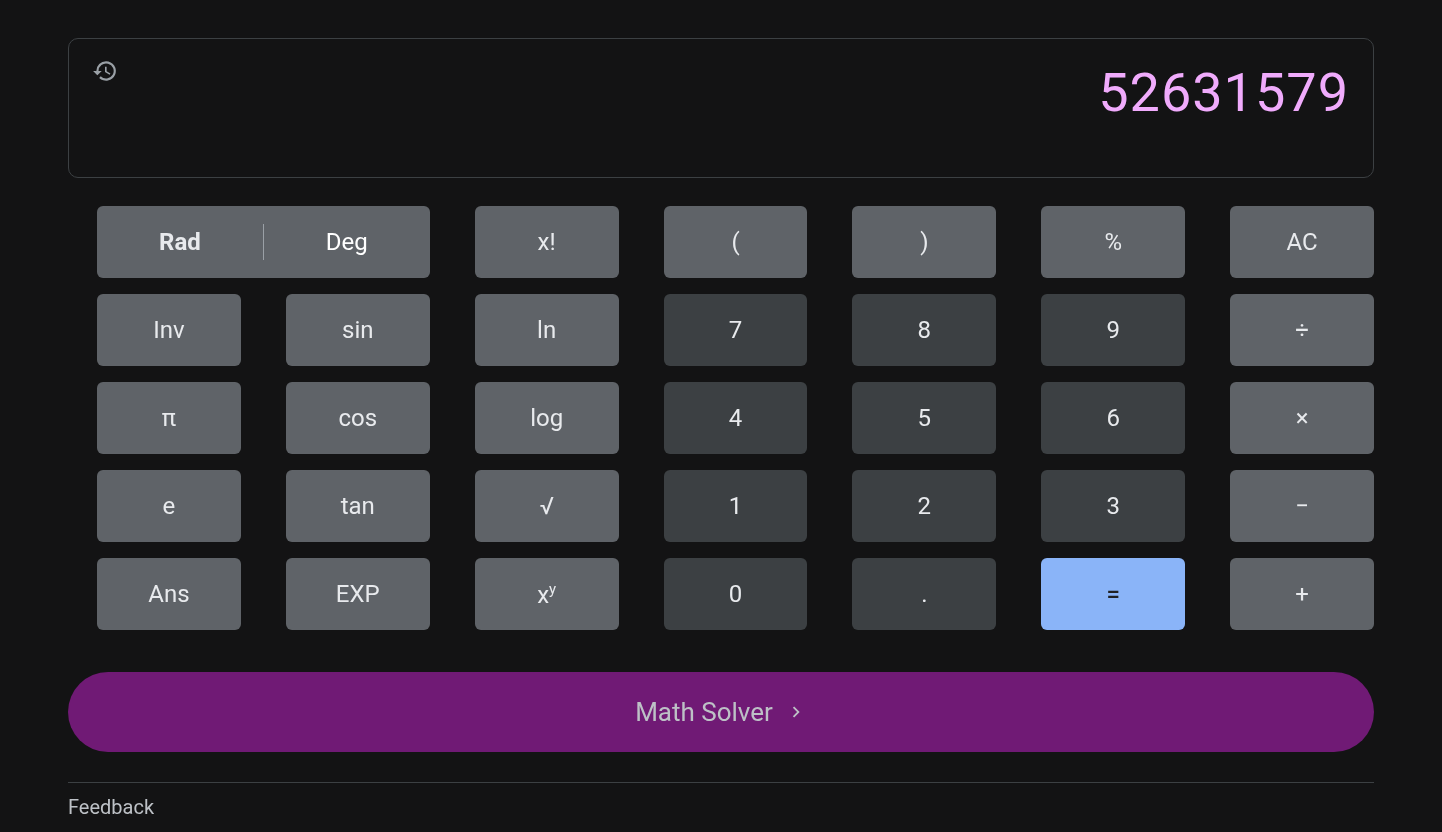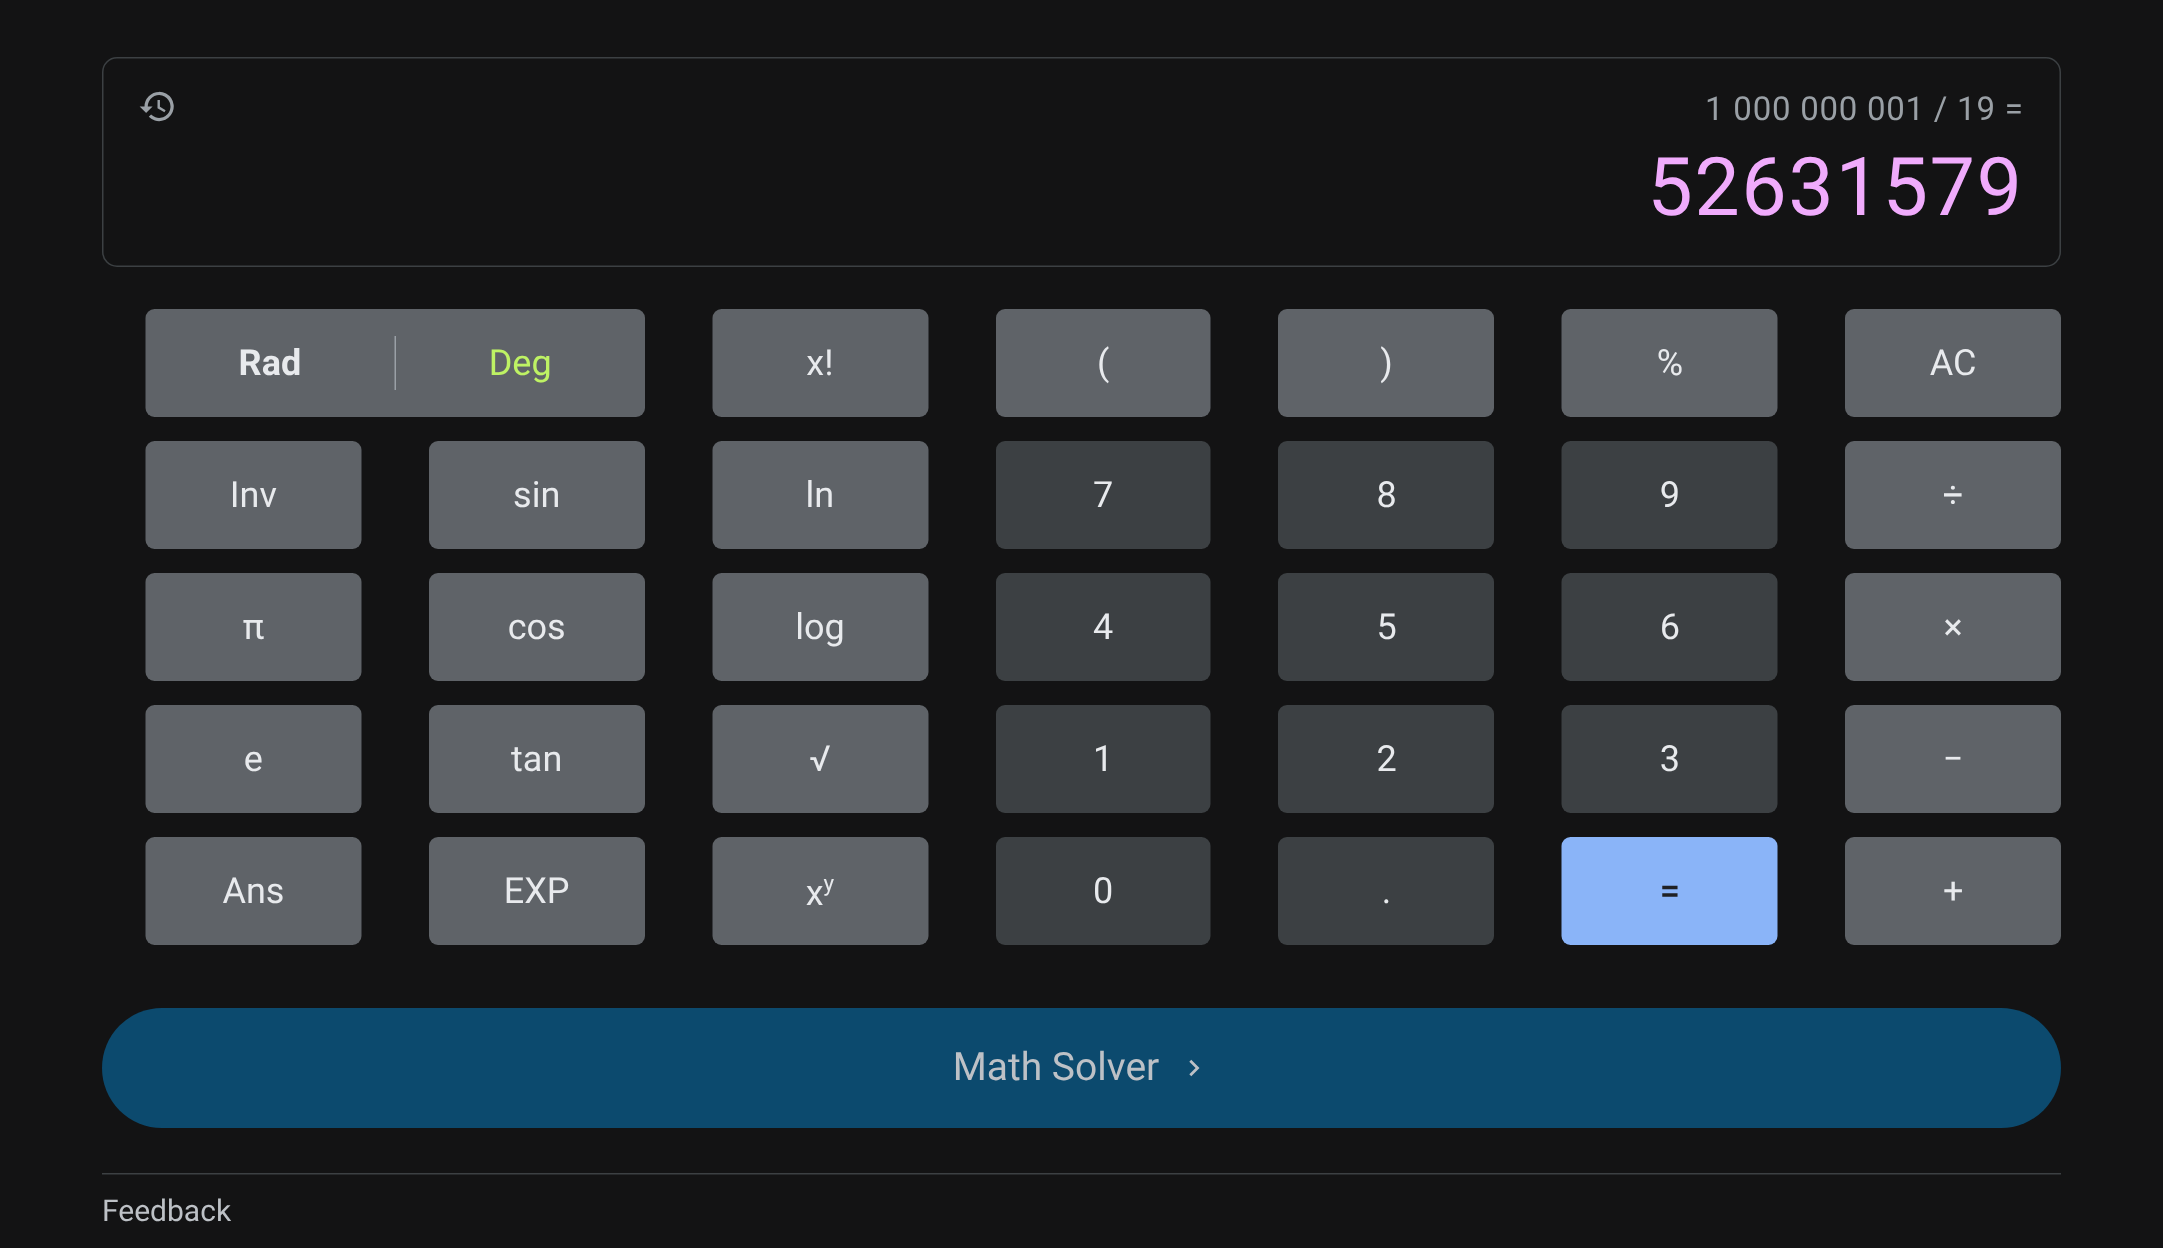--- a/index.html
+++ b/index.html
@@ -102,36 +102,36 @@
       height: 100%;
       display: flex;
       align-items: center;
       justify-content: center;
     }
     .rad-half {
       font-weight: 700;
       color: #e8eaed;
     }
     .deg-half {
-      color: #bef264;
+      color: #ffffff;
     }
     .divider {
       width: 1px;
       height: 36px;
       background: #9aa0a6;
     }
     .xy-sup {
       font-size: 24px;
     }
     .xy-sup sup {
       font-size: 15px;
     }
     .math-solver {
       margin-top: 42px;
-      background: #0c4a6e;
+      background: #701a75;
       border: none;
       border-radius: 999px;
       height: 80px;
       width: 100%;
       display: flex;
       align-items: center;
       justify-content: center;
       gap: 12px;
       cursor: pointer;
       color: #bdc1c6;
@@ -161,21 +161,20 @@
 
 <div class="calculator">
 
   <div class="display">
     <div class="history-icon">
       <svg viewBox="0 0 24 24">
           <path d="M13 3a9 9 0 0 0-9 9H1l3.89 3.89.07.14L9 12H6a7 7 0 1 1 2.05 4.95l-1.41 1.41A9 9 0 1 0 13 3zm-1 5v5l4.25 2.52.75-1.23-3.5-2.07V8z"></path>
         </svg>
     </div>
     <div class="display-content">
-      <div class="expression">1 000 000 001 / 19 =</div>
       <div class="result">52631579</div>
     </div>
   </div>
 
   <div class="keypad">
 
     <button class="btn btn-light btn-rad-deg">
       <span class="rad-half">Rad</span>
       <span class="divider"></span>
       <span class="deg-half">Deg</span>

